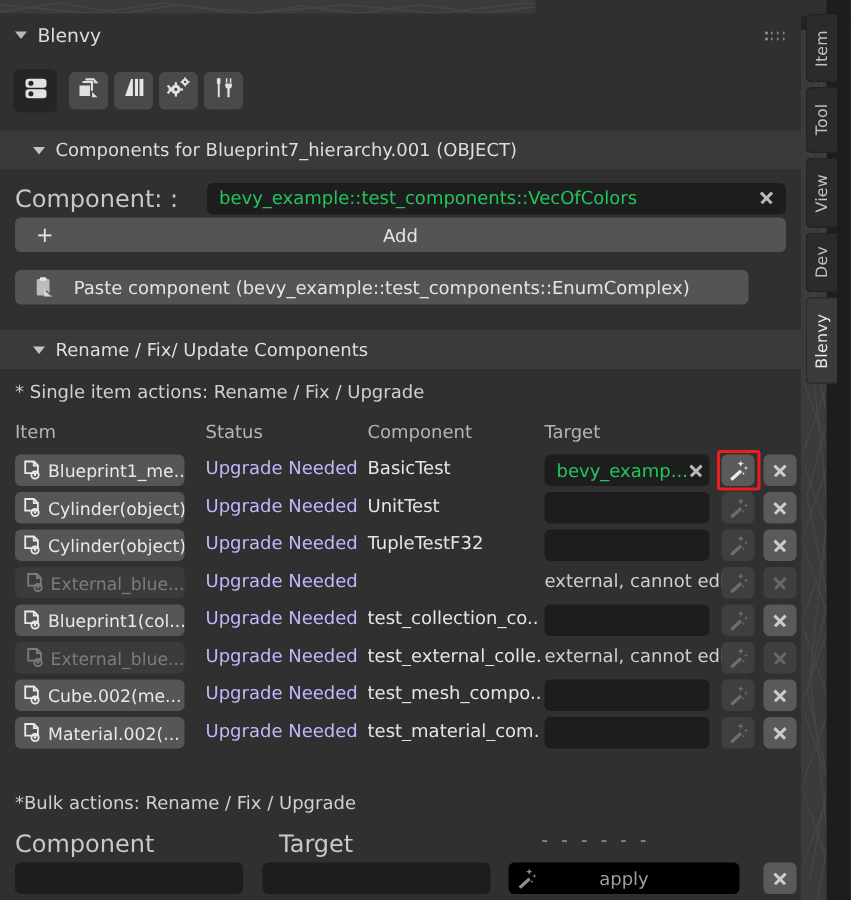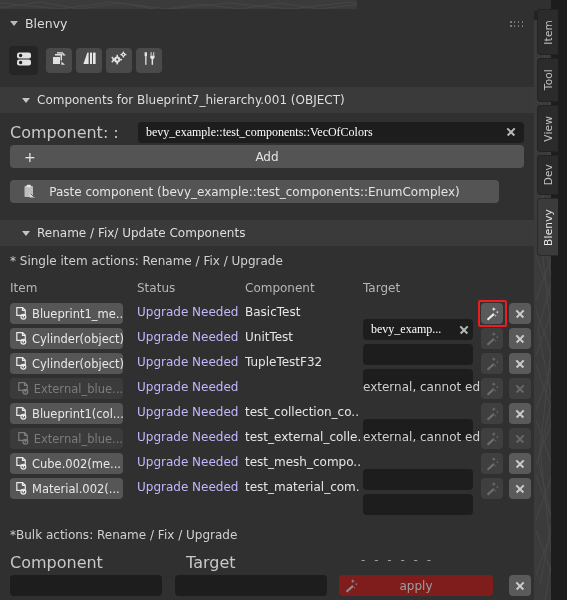--- a/index.html
+++ b/index.html
@@ -101,22 +101,22 @@
     color: #dedede; font-size: 12px;
     padding-left: 22px;
   }
   .subhead .tri { border-top-color: #c4c4c4; }
 
   
   .lbl { color: #c8c8c8; font-size: 16px; }
   .field {
     background: #1d1d1d; border-radius: 4px; height: 21px;
     display: flex; align-items: center;
-    color: #ffffff; font-size: 12px;
-    padding: 0 8px; overflow: hidden; white-space: nowrap; font-family: Liberation Serif, serif;
+    color: #22c55e; font-size: 12px;
+    padding: 0 8px; overflow: hidden; white-space: nowrap;
   }
   .btn {
     background: #545454; border-radius: 4px; height: 23px;
     display: flex; align-items: center; justify-content: center;
     color: #e4e4e4; font-size: 12px;
   }
   .xbtn {
     width: 10px; height: 10px; flex: none; position: relative; opacity: .85;
   }
   .xbtn::before, .xbtn::after {
@@ -144,21 +144,21 @@
     width: 113px; height: 21px;
     background: #565656; border-radius: 4px;
     display: flex; align-items: center; padding-left: 4px;
     color: #e8e8e8; font-size: 11.5px; white-space: nowrap; overflow: hidden;
   }
   .pill.dim { background: #3b3b3b; color: #7c7c7c; justify-content: flex-end; }
   .pill .ptxt { margin-left: 3px; }
   .r-status { position: absolute; left: 137px; top: 4px; color: #c4b5fd; font-size: 12px; }
   .r-comp   { position: absolute; left: 245px; top: 4px; color: #e5e5e5; font-size: 12px;
               white-space: nowrap; overflow: hidden; width: 115px; }
-  .r-target { position: absolute; left: 363px; top: 2px; width: 110px; height: 21px; margin-top: 16px; }
+  .r-target { position: absolute; left: 363px; top: 2px; width: 110px; height: 21px; }
   .r-target .field { width: 110px; }
   .r-target .field.has { padding-right: 4px; justify-content: space-between; }
   .r-ext { position: absolute; left: 363px; top: 4px; color: #cfcfcf; font-size: 12px; white-space: nowrap; }
   .r-wand { position: absolute; left: 481px; top: 2px; }
   .r-del  { position: absolute; left: 509px; top: 2px; }
 
   .redbox {
     position: absolute; left: 478px; top: -1px; width: 29px; height: 27px;
     border: 2px solid #ee1c22; border-radius: 2px; pointer-events: none;
   }
@@ -629,21 +629,21 @@
     <div class="lbl" style="position:absolute; left:186px; top:544px;">Target</div>
     <div class="dashes" style="position:absolute; left:361px; top:544px;">- - - - - -</div>
 
     <div class="field" style="position:absolute; left:10px; top:566px; width:152px; height:21px;">
       <span></span>
     </div>
     <div class="field" style="position:absolute; left:175px; top:566px; width:152px; height:21px;">
       <span></span>
     </div>
 
-    <div style="position:absolute; left:339px; top:566px; width:154px; height:21px; background:#7f1d1d; border-radius:4px; display:flex; align-items:center;">
+    <div style="position:absolute; left:339px; top:566px; width:154px; height:21px; background:#000000; border-radius:4px; display:flex; align-items:center;">
       <span style="position:absolute; left:5px; display:flex;">
         <svg width="15" height="15" viewBox="0 0 16 16">
           <g fill="#8d8d8d">
             <rect x="1.4" y="10.5" width="9.5" height="2.3" rx="0.5" transform="rotate(-42 6 11.6)"></rect>
             <path d="M9.4 1 L10 2.7 L11.7 3.3 L10 3.9 L9.4 5.6 L8.8 3.9 L7.1 3.3 L8.8 2.7 Z"></path>
             <path d="M13.1 4.8 L13.5 6 L14.7 6.4 L13.5 6.8 L13.1 8 L12.7 6.8 L11.5 6.4 L12.7 6 Z"></path>
             <path d="M11.3 9.2 L11.6 10.1 L12.5 10.4 L11.6 10.7 L11.3 11.6 L11 10.7 L10.1 10.4 L11 10.1 Z"></path>
           </g>
         </svg>
       </span>

